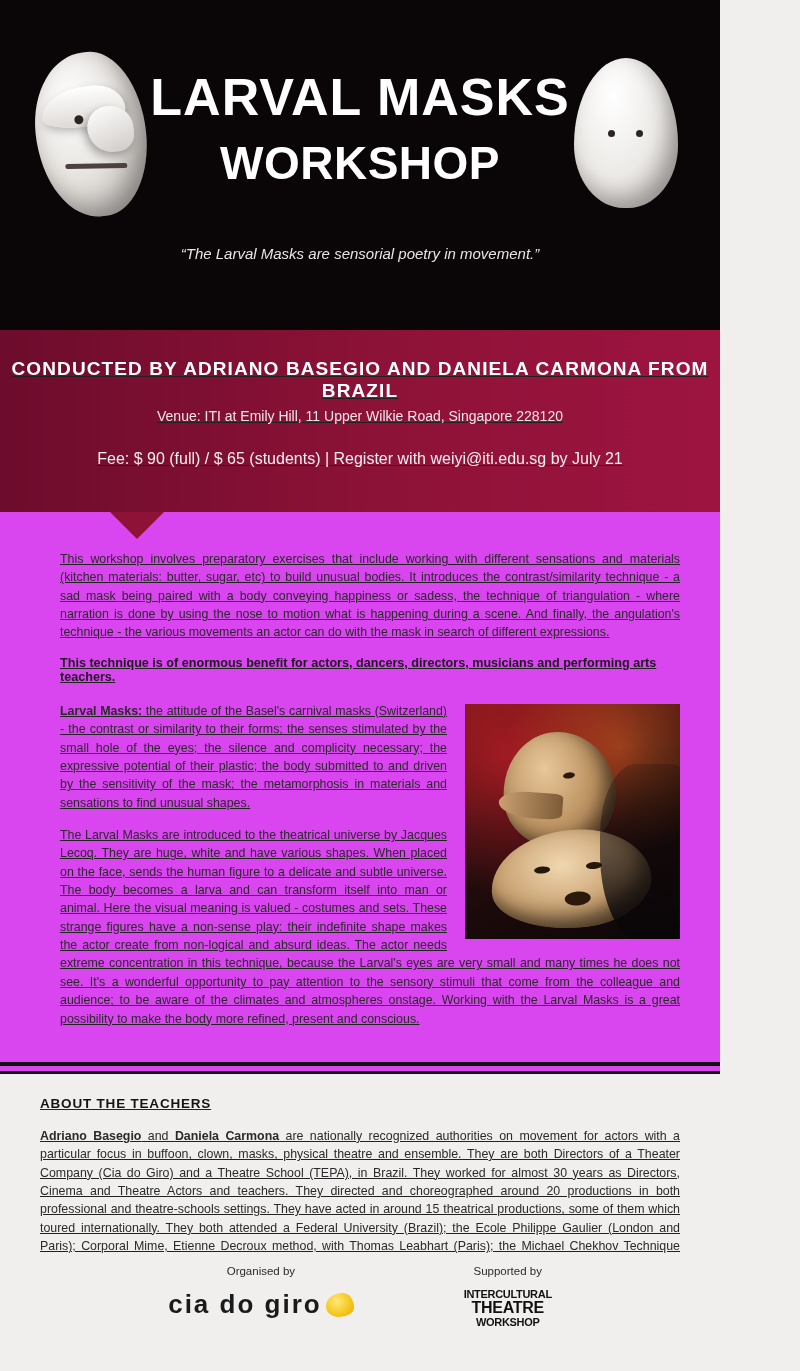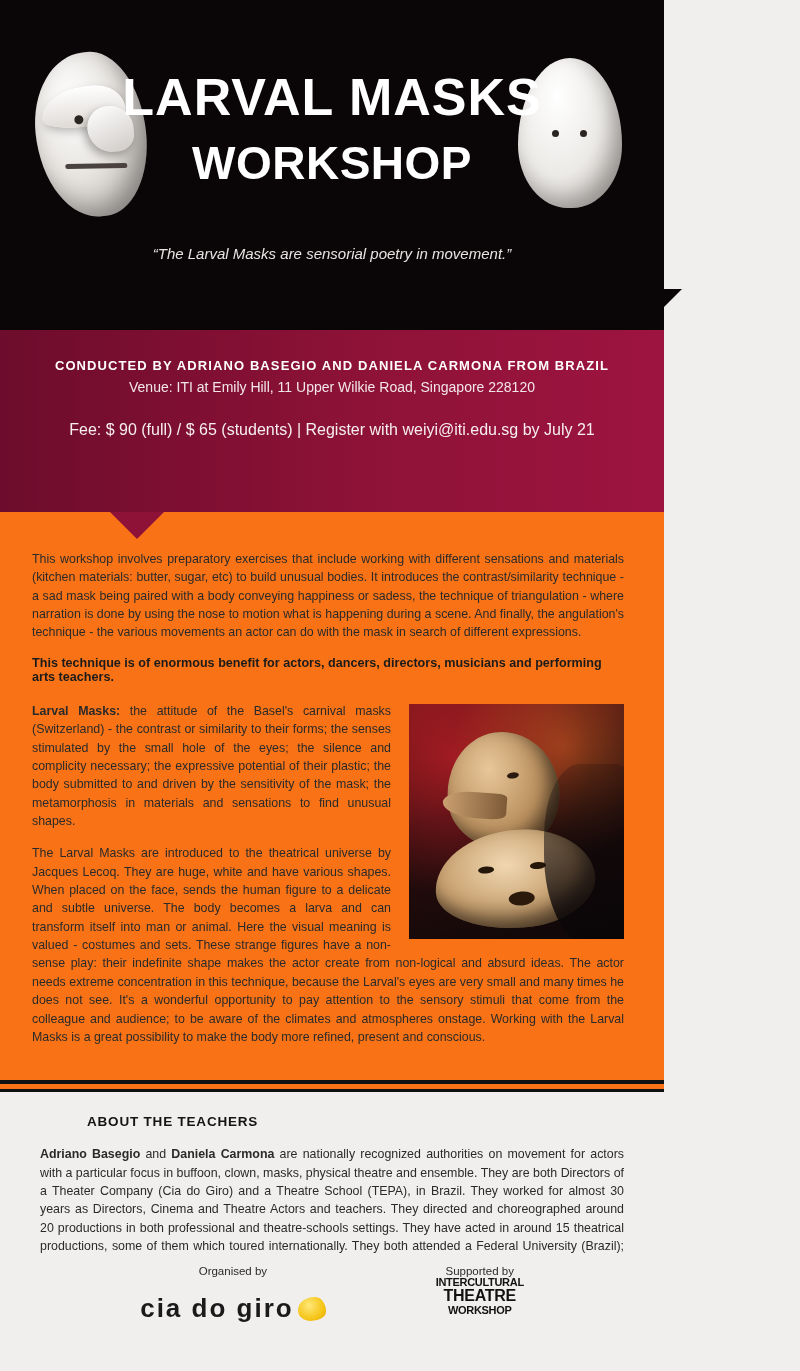--- a/index.html
+++ b/index.html
@@ -5,21 +5,21 @@
   * { box-sizing: border-box; }
   html, body { margin:0; padding:0; }
   body {
     width: 800px;
     height: 1371px;
     background: #f1efee;
     font-family: "Liberation Sans", sans-serif;
     color: #222;
     overflow: hidden;
   }
-  .poster { position: relative; width:664px; height:1371px; background:#f97316; }
+  .poster { position: relative; width:720px; height:1371px; background:#d946ef;text-decoration:underline; }
 
   
   .hero {
     position: relative;
     height: 330px;
     background: #0a0608;
     overflow: hidden;
   }
   .hero-title {
     position: absolute;
@@ -89,39 +89,39 @@
   .band {
     position: relative;
     background: linear-gradient(90deg, #6d0c2c 0%, #8e1238 55%, #9d1440 100%);
     height: 182px;
     padding-top: 28px;
     text-align:center;
     color:#fff;
   }
   .band-head {
     font-weight: bold;
-    font-size: 13px;
+    font-size: 19px;
     letter-spacing: 1.1px;
     color:#ffffff;
   }
   .band-date { margin-top: 26px; font-size: 15px; color:#fff; }
   .band-date b { font-style: italic; }
   .band-venue { margin-top: 6px; font-size: 14px; color:#f3e6ea; }
   .band-fee { margin-top: 26px; font-size: 16px; color:#f7eef1; }
 
   .arrow-down-band {
     position:absolute; left:110px; top:512px; width:0; height:0;
     border-left: 27px solid transparent;
     border-right: 27px solid transparent;
     border-top: 27px solid #8e1238;
     z-index: 5;
   }
 
   
-  .body-wrap { padding: 38px 40px 0 32px; }
+  .body-wrap { padding: 38px 40px 0 60px; }
   .para {
     font-size: 12.4px;
     line-height: 1.48;
     text-align: justify;
     color: #2a2a2a;
     margin: 0 0 14px 0;
   }
   .bold-line {
     font-size: 12.6px;
     font-weight: bold;
@@ -177,32 +177,31 @@
   
   .rule-black { height: 4px; background:#111; margin: 20px 0 0 0; }
   .about-sep { height: 3px; background:#111; margin-top: 5px; }
   .about {
     background:#f1efee;
     padding: 22px 40px 10px 40px;
   }
   .about-title {
     font-weight:bold; font-size: 13.5px; letter-spacing: 0.8px; color:#141414;
     margin-bottom: 16px;
-    margin-left: 47px;
   }
   .links { font-size: 12.4px; color:#2a2a2a; line-height:1.4; margin-top: 20px; }
 
   
   .footer {
     position:absolute; left:0; right:0; bottom:0; height: 118px; background:#f1efee;
   }
   .footer-inner { display:flex; justify-content:center; gap: 110px; padding-top: 12px; }
   .f-col { text-align:center; }
-  .f-label { font-size: 11.5px; color:#2b2b2b; }
-  .logo-ciadogiro { font-size: 26px; font-weight: bold; letter-spacing: 2px; color:#1a1a1a; position:relative; display:inline-block;margin-top:16px; }
+  .f-label { font-size: 11.5px; color:#2b2b2b; margin-bottom: 12px; }
+  .logo-ciadogiro { font-size: 26px; font-weight: bold; letter-spacing: 2px; color:#1a1a1a; position:relative; display:inline-block; }
   .logo-ciadogiro .dot {
     display:inline-block; width:28px; height:24px; margin-left:4px; vertical-align:-4px;
     background: radial-gradient(circle at 40% 35%, #ffe87a 0%, #f5c518 60%, #e2a900 100%);
     border-radius: 60% 40% 55% 45% / 55% 60% 40% 45%;
   }
   .logo-iti { text-align:center; line-height: 1.02; color:#111; }
   .logo-iti .l1 { font-size: 11px; font-weight:bold; letter-spacing:-0.3px; }
   .logo-iti .l2 { font-size: 16px; font-weight:bold; letter-spacing:-0.3px; }
   .logo-iti .l3 { font-size: 11px; font-weight:bold; letter-spacing:-0.3px; }
 </style>

